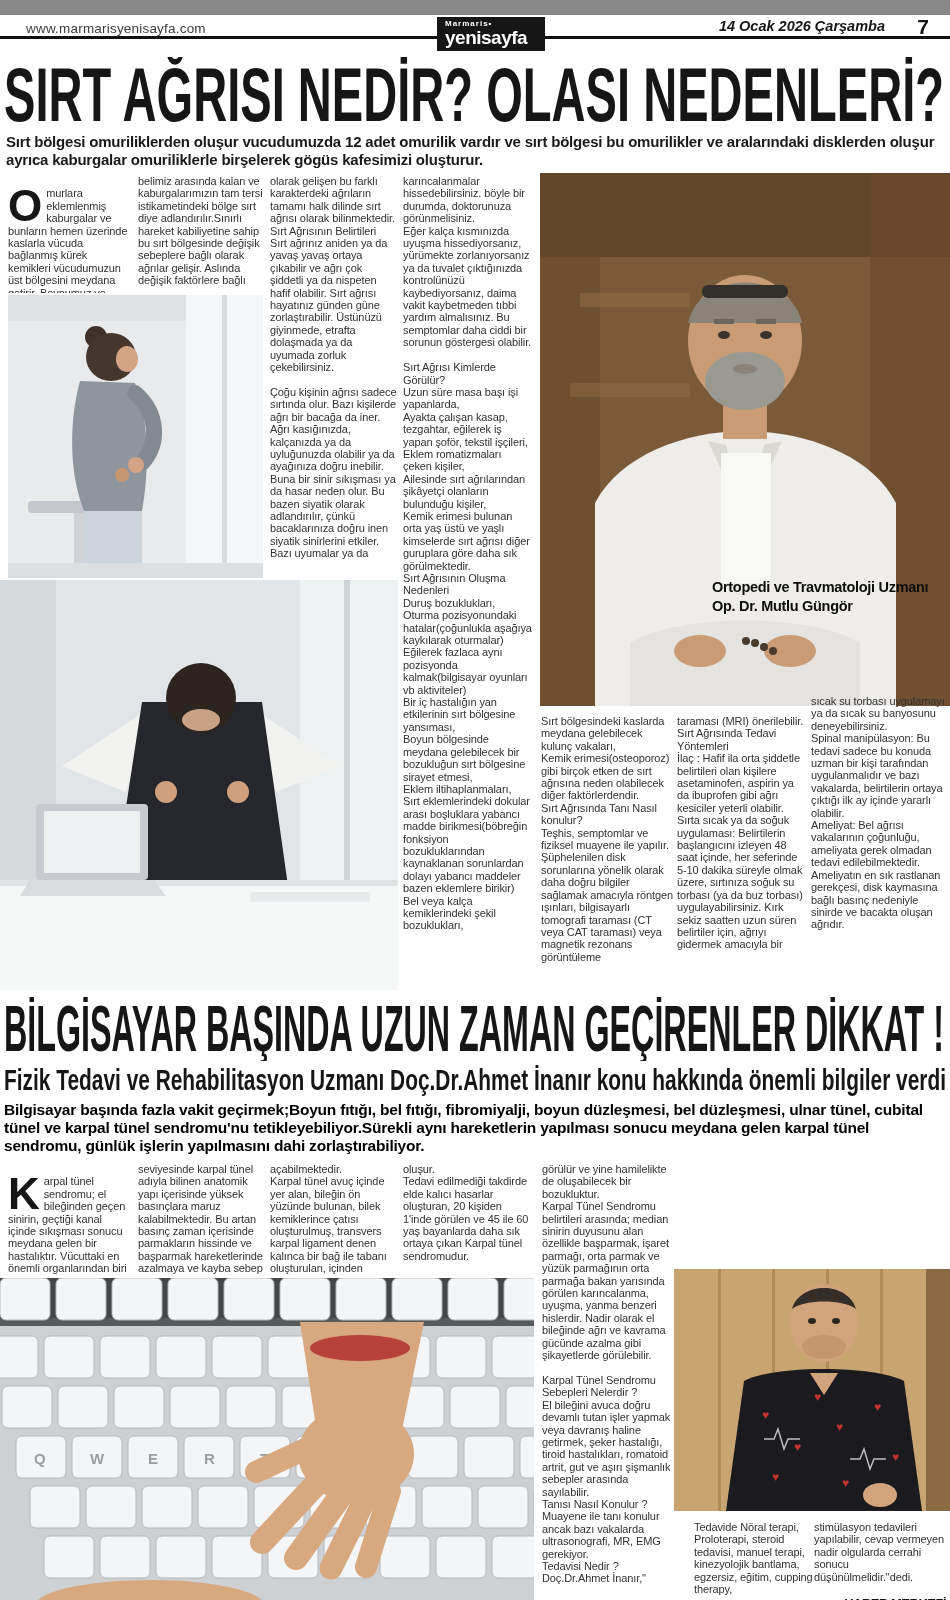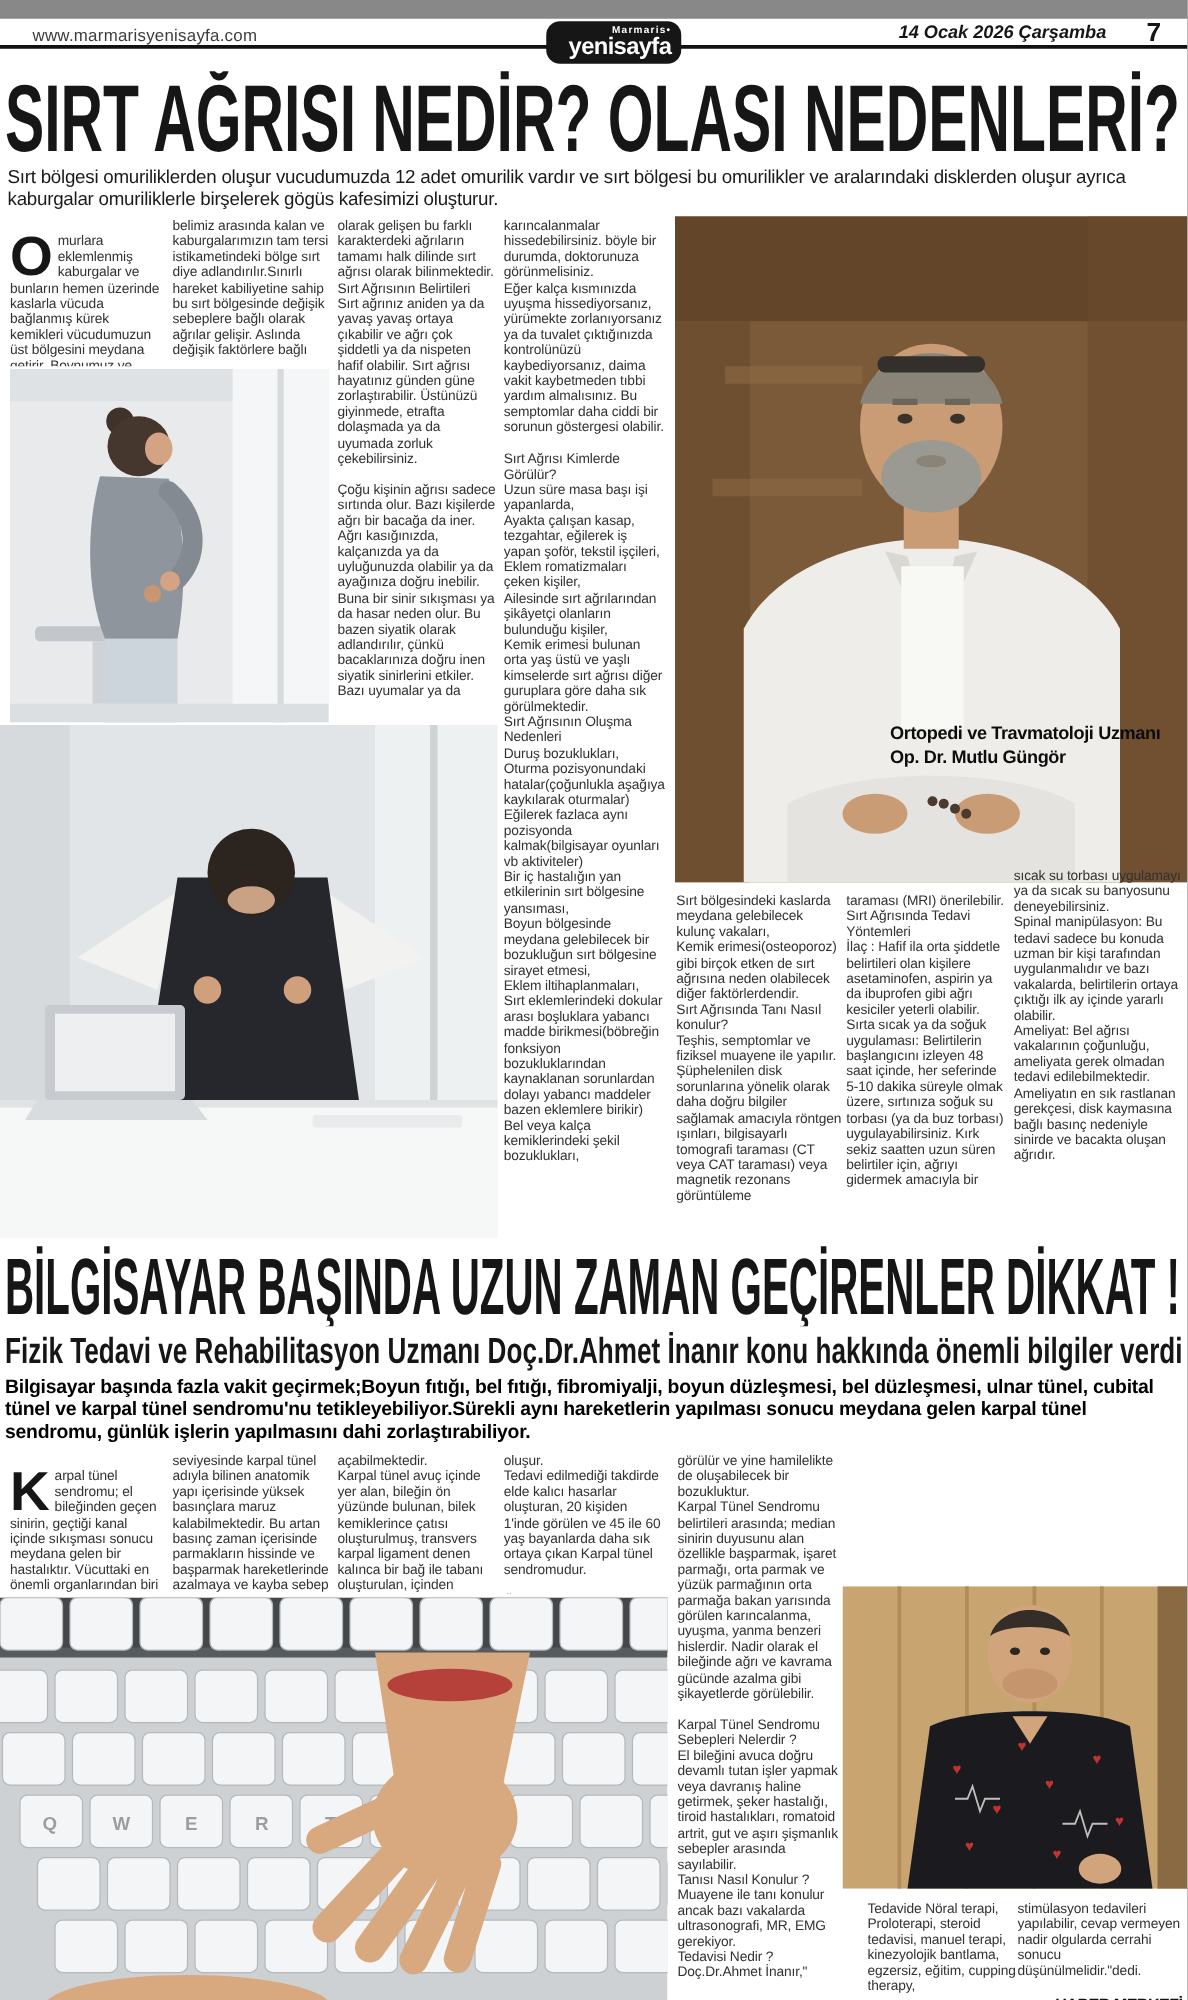--- a/index.html
+++ b/index.html
@@ -1,27 +1,27 @@
 <!DOCTYPE html>
 <html><head>
 <meta charset="utf-8">
 <style>
   html,body{margin:0;padding:0;background:#888;}
   .page{position:relative;width:950px;height:1600px;background:#ffffff;
         font-family:"Liberation Sans",sans-serif;color:#2e2e2e;overflow:hidden;margin:15px auto;}
   .abs{position:absolute;}
   .rule{background:#111;height:3px;}
   .site-url{font-size:13.5px;color:#3c3c3c;letter-spacing:0.2px;}
-  .masthead{background:#161616;color:#fff;text-align:right;padding:3px 8px 4px 8px;border-radius:11px;}
+  .masthead{background:#161616;color:#fff;text-align:left;padding:3px 8px 4px 8px;}
   .masthead .small{font-size:8px;font-weight:bold;letter-spacing:1px;line-height:8px;display:block;}
   .masthead .big{font-size:19px;font-weight:bold;letter-spacing:-0.5px;line-height:19px;display:block;}
   .date{font-size:14.5px;font-weight:bold;font-style:italic;text-align:right;color:#161616;}
   .pagenum{font-size:21px;font-weight:bold;text-align:center;color:#161616;}
   .headline-svg text{font-family:"Liberation Sans",sans-serif;font-weight:bold;fill:#161616;}
-  .lede{font-weight:normal;color:#1a1a1a;font-size:15px;line-height:17.5px;letter-spacing:-0.2px;}
+  .lede{font-weight:bold;color:#1a1a1a;font-size:15px;line-height:17.5px;letter-spacing:-0.2px;}
   .lede2{font-weight:bold;color:#000000;font-size:15.5px;line-height:18px;letter-spacing:-0.2px;}
   .bodytext{font-size:11px;line-height:12.4px;letter-spacing:-0.1px;color:#323232;
             white-space:pre-line;overflow:hidden;}
   .dropcap{float:left;font-size:44px;line-height:35px;font-weight:bold;color:#161616;margin:1px 4px 0 0;}
   .caption{font-weight:bold;font-size:14.5px;line-height:19px;color:#0d0d0d;white-space:pre-line;letter-spacing:-0.3px;}
   .credit{font-weight:bold;font-size:13px;color:#111;text-align:right;letter-spacing:-0.5px;}
   svg{display:block;}
 </style>
 </head>
 <body>

